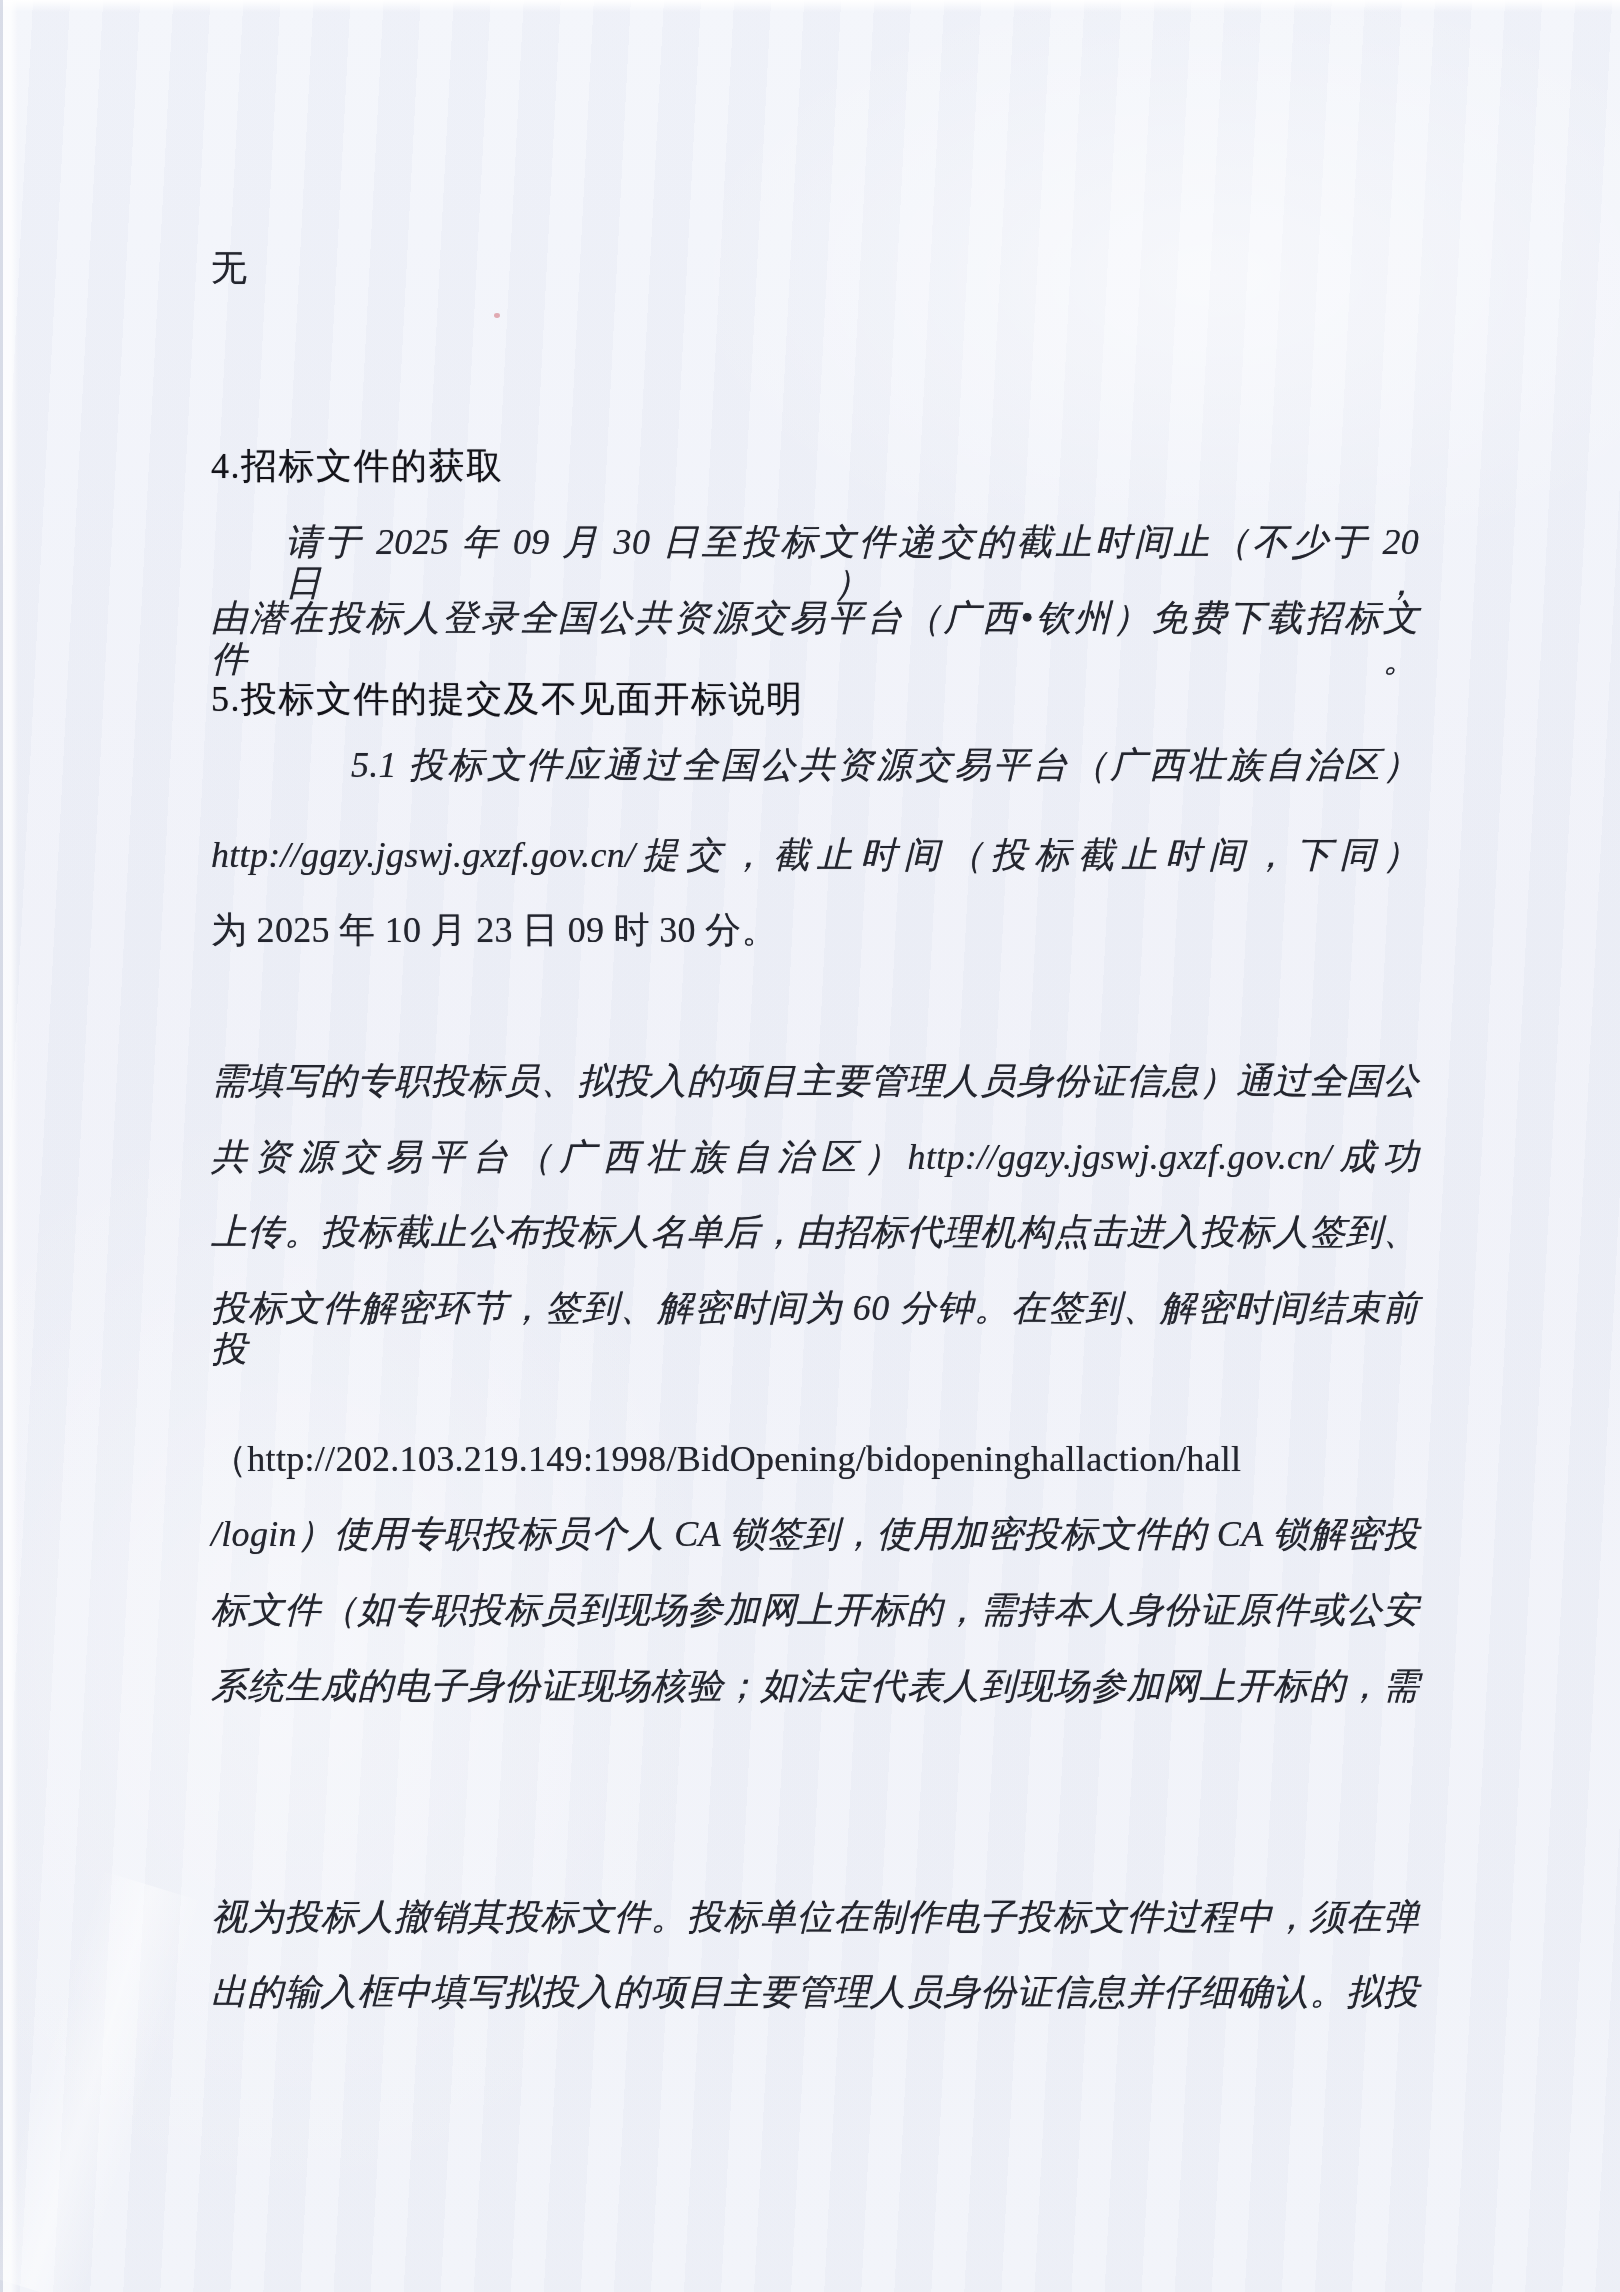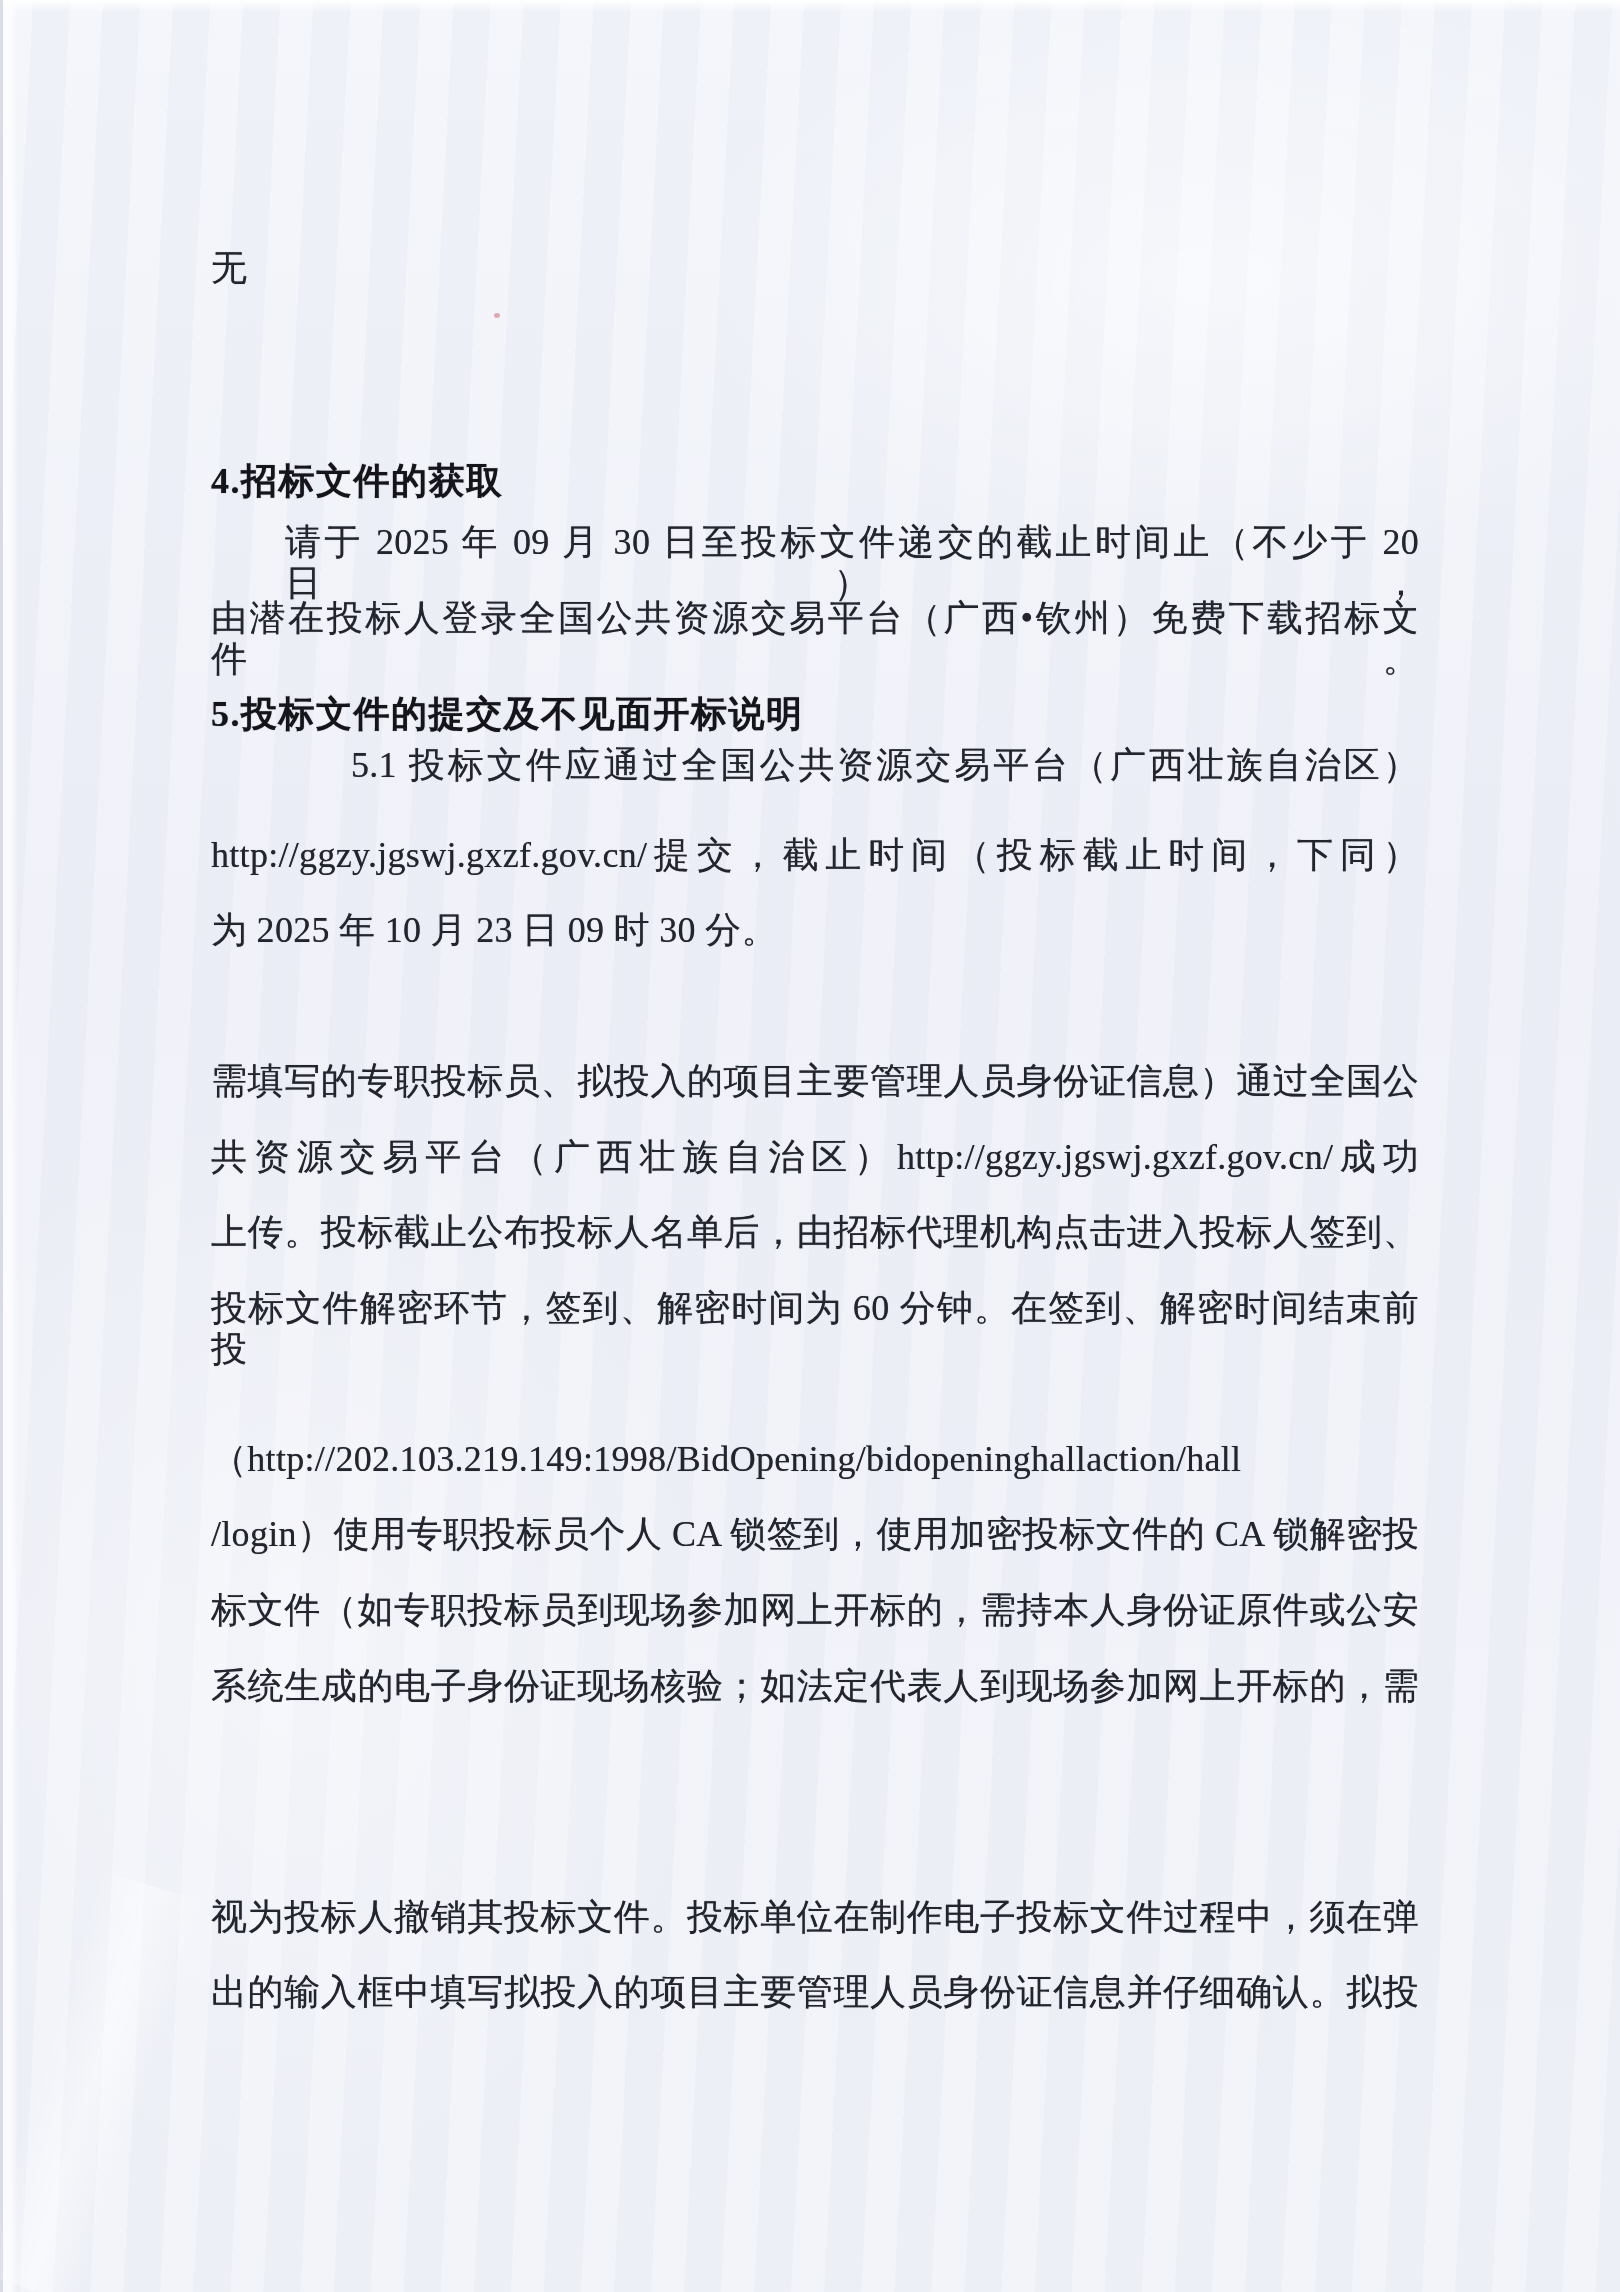--- a/index.html
+++ b/index.html
@@ -52,27 +52,27 @@
     line-height: 1.15;
     color: #23252e;
     letter-spacing: 0.3px;
     text-shadow: 0 0 0.7px rgba(35,37,46,.65);
     white-space: nowrap;
   }
   .justify {
     white-space: normal;
     text-align: justify;
     text-align-last: justify;
+    font-style: italic;
   }
   .heading {
-    font-weight: 700;
+    font-weight: 400;
     color: #14141a;
     letter-spacing: 1.5px;
     text-shadow: 0 0 1px rgba(10,10,16,.55);
-    margin-top: 15px;
   }
   .indent-2 { padding-left: 74px; box-sizing: border-box; }
   .indent-sub { padding-left: 140px; box-sizing: border-box; }
 </style>
 </head>
 <body>
 
 <div class="page">
   <div class="scan-edge-top"></div>
   <div class="scan-edge-left"></div>

